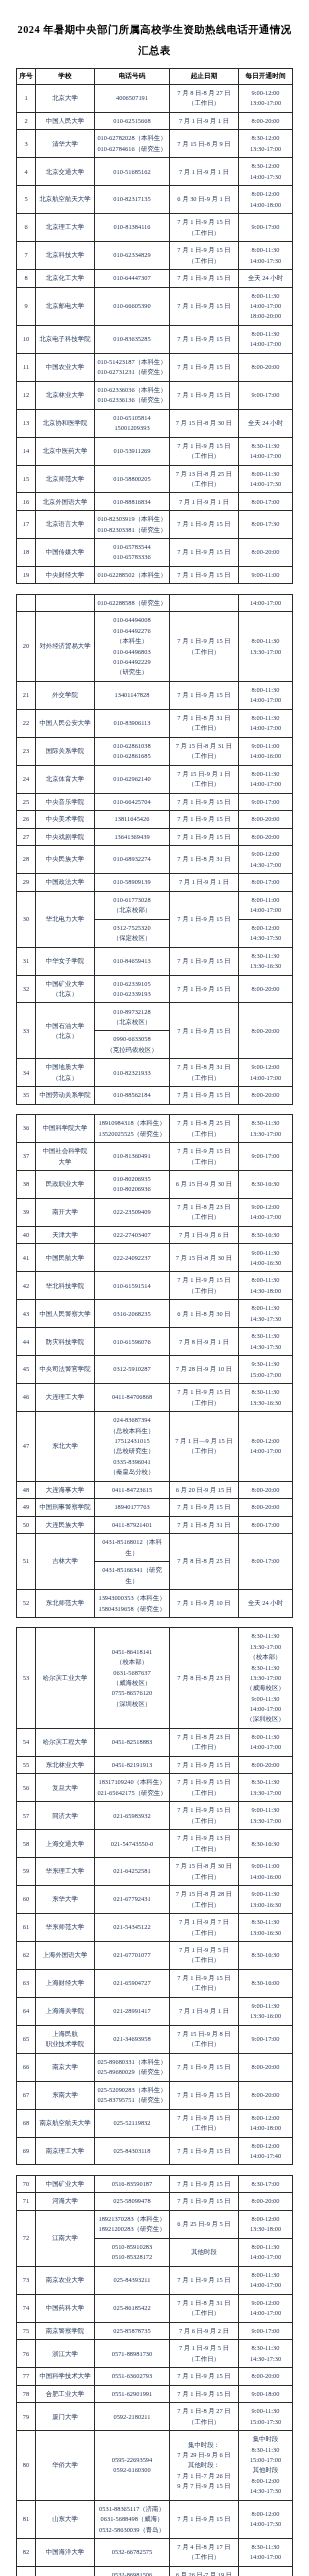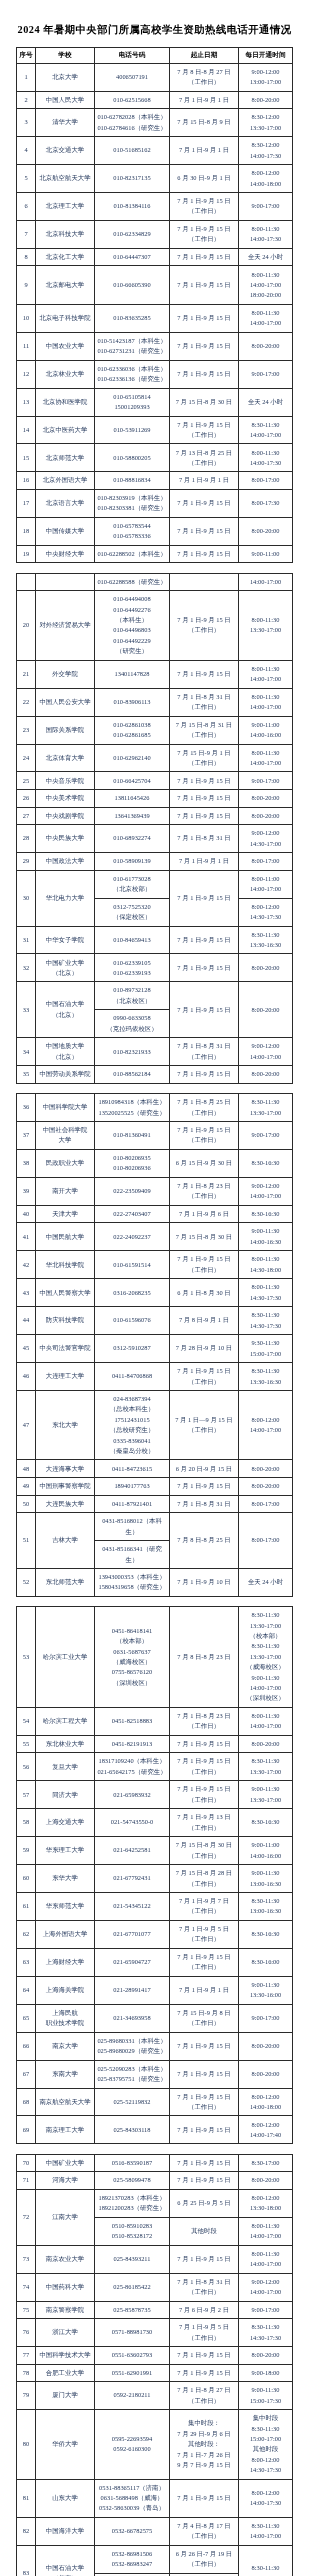--- a/index.html
+++ b/index.html
@@ -41,20 +41,21 @@
   }
   td{color:#24385c;}
   td .line{display:block;}
 </style>
 </head>
 <body>
 
 <div class="doc">
   <div class="doc-title">
     <div class="t1">2024 年暑期中央部门所属高校学生资助热线电话开通情况</div>
+    <div class="t2">汇总表</div>
   </div>
 
   <div class="tables-wrap" id="tables-container">
       <table class="page-table">
         <colgroup>
           <col class="c-no">
           <col class="c-school">
           <col class="c-phone">
           <col class="c-date">
           <col class="c-time">

